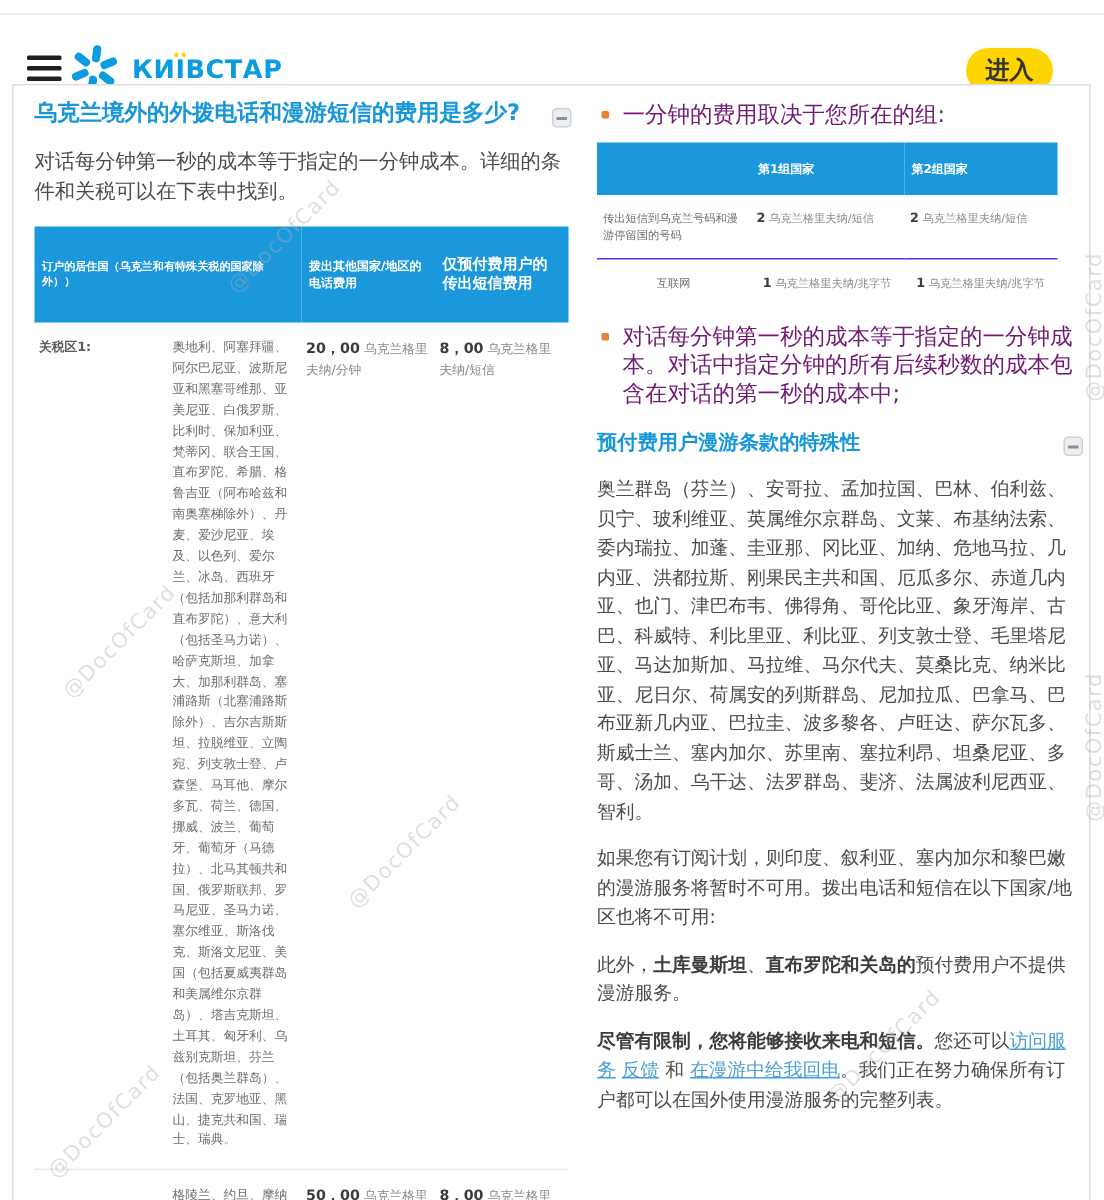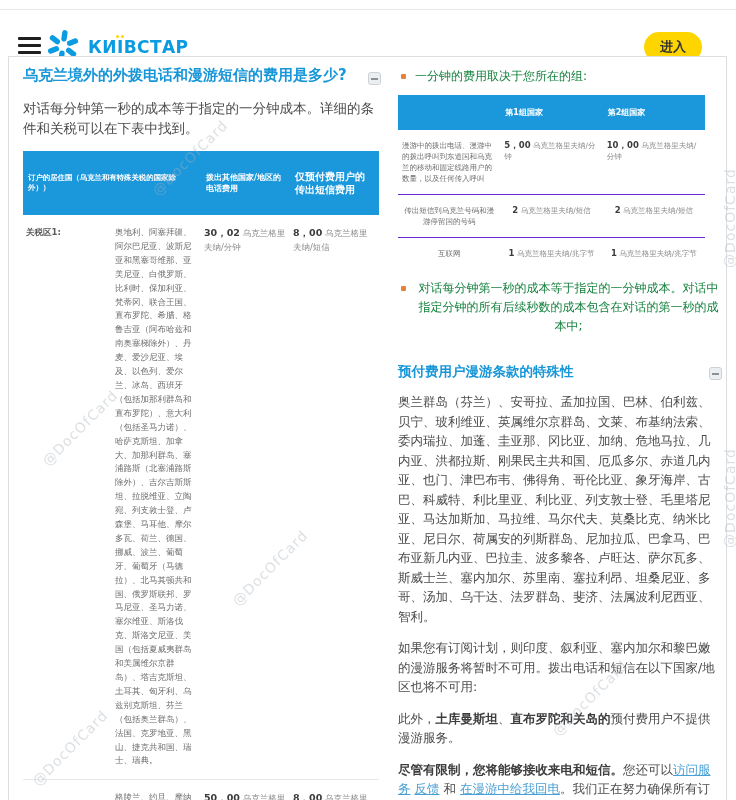--- a/index.html
+++ b/index.html
@@ -10,21 +10,21 @@
   
   .header { position:absolute; left:0; top:10px; width:736px; height:56px; background:#fff; }
   .burger { position:absolute; left:18px; top:27px; width:23px; height:17px; cursor:pointer; }
   .burger i { display:block; width:23px; height:3px; background:#1f1f1f; border-radius:1px; margin-bottom:4px; }
   .logo { position:absolute; left:46px; top:18px; display:flex; align-items:center; cursor:pointer; }
   .wordmark { font-size:17px; font-weight:bold; color:#0b9be0; letter-spacing:.4px; margin-left:8px; position:relative; }
   .wm-i { position:relative; }
   .wm-i .d1,.wm-i .d2 { position:absolute; width:3px; height:3px; border-radius:50%; background:#ffd500; top:-2px; }
   .wm-i .d1 { left:-1px; } .wm-i .d2 { left:4px; }
   .enter-btn { position:absolute; right:34px; top:22px; width:58px; height:30px; background:#ffd500;
-    border:none; border-radius:15px; font-size:13px; font-weight:bold; color:#333; cursor:pointer;
+    border:none; border-radius:15px; font-size:16px; font-weight:bold; color:#333; cursor:pointer;
     font-family:inherit; }
 
   
   .card { position:absolute; left:8px; top:56px; width:719px; height:760px;
     border:1px solid #dcdfe2; background:#fff; overflow:hidden; }
   .col-left  { position:absolute; left:14px;  top:8px;  width:358px; }
   .col-right { position:absolute; left:389px; top:10px; width:324px; }
 
   .acc-head { display:flex; justify-content:space-between; align-items:flex-end; }
   h2.blue { color:#1796d8; font-weight:bold; }
@@ -48,32 +48,32 @@
   .tbl-left tbody tr + tr td { border-top:1px solid #e9e9e9; }
   td.zone { width:24px; color:#5b5b5b; font-weight:bold; word-break:break-all; line-height:12px; }
   td.countries { width:166px; color:#6e6e6e; line-height:13.9px;margin-left:28px; }
   td.price-call { width:90px; }
   td.price-sms  { width:76px; }
   .num { font-weight:bold; color:#3c3c3c; font-size:9.5px; }
   .unit { color:#8a8a8a; }
   td.price-call,td.price-sms { line-height:13.5px; }
 
   
-  .bullet-item { display:flex; font-size:12px; line-height:19px; color:#15803d;text-align:center; }
+  .bullet-item { display:flex; font-size:15px; line-height:19px; color:#701a75; }
   .bullet { flex:none; width:5px; height:5px; border-radius:1px; background:#e8823a; margin:7px 9px 0 3px; }
   .tbl-right { margin-top:9px; width:307px; }
   .tbl-right th { background:#1b97db; color:#fff; text-align:left; vertical-align:middle; font-weight:bold;
     font-size:8px; padding:12px 5px; }
   .tbl-right td { vertical-align:top; padding:10px 4px; }
   .tbl-right tbody tr + tr td { border-top:1px solid #6d28d9;text-align:center; }
   .tbl-right td.desc { width:177px; font-size:7.5px; line-height:11px; color:#6e6e6e; }
   .tbl-right td.g { width:65px; font-size:7.5px; line-height:11px; }
   .tbl-right .num { font-size:8.5px; }
   .b2 { margin-top:10px; }
-  .col-right .acc-head { margin-top:26px; }
+  .col-right .acc-head { margin-top:14px; }
   .rp { margin-top:12px; font-size:12.5px; line-height:19.5px; color:#4b4b4b; }
   .rp b { color:#3d3d3d; }
   .rp a { color:#4aa0d5; text-decoration:underline; cursor:pointer; }
 
   
   .wmk { position:absolute; color:#a9b2ba; opacity:.4; font-size:14px; letter-spacing:1px;
     pointer-events:none; white-space:nowrap; }
   .r45 { transform:rotate(-45deg); }
   .r90 { transform:rotate(-90deg); }
 </style>
@@ -121,21 +121,21 @@
           <th class="h1" colspan="2">订户的居住国（乌克兰和有特殊关税的国家除外））</th>
           <th class="h2">拨出其他国家/地区的电话费用</th>
           <th class="h3">仅预付费用户的传出短信费用</th>
         </tr>
       </thead>
       <tbody>
 
           <tr>
             <td class="zone">关税区1:</td>
             <td class="countries">奥地利、阿塞拜疆、阿尔巴尼亚、波斯尼亚和黑塞哥维那、亚美尼亚、白俄罗斯、比利时、保加利亚、梵蒂冈、联合王国、直布罗陀、希腊、格鲁吉亚（阿布哈兹和南奥塞梯除外）、丹麦、爱沙尼亚、埃及、以色列、爱尔兰、冰岛、西班牙（包括加那利群岛和直布罗陀）、意大利（包括圣马力诺）、哈萨克斯坦、加拿大、加那利群岛、塞浦路斯（北塞浦路斯除外）、吉尔吉斯斯坦、拉脱维亚、立陶宛、列支敦士登、卢森堡、马耳他、摩尔多瓦、荷兰、德国、挪威、波兰、葡萄牙、葡萄牙（马德拉）、北马其顿共和国、俄罗斯联邦、罗马尼亚、圣马力诺、塞尔维亚、斯洛伐克、斯洛文尼亚、美国（包括夏威夷群岛和美属维尔京群岛）、塔吉克斯坦、土耳其、匈牙利、乌兹别克斯坦、芬兰（包括奥兰群岛）、法国、克罗地亚、黑山、捷克共和国、瑞士、瑞典。</td>
-            <td class="price-call"><span class="num">30，02</span> <span class="unit">乌克兰格里夫纳/分钟</span></td>
+            <td class="price-call"><span class="num">20，00</span> <span class="unit">乌克兰格里夫纳/分钟</span></td>
             <td class="price-sms"><span class="num">8，00</span> <span class="unit">乌克兰格里夫纳/短信</span></td>
           </tr>
 
           <tr>
             <td class="zone"></td>
             <td class="countries">格陵兰、约旦、摩纳哥、斯里兰卡、日本</td>
             <td class="price-call"><span class="num">50，00</span> <span class="unit">乌克兰格里夫纳/分钟</span></td>
             <td class="price-sms"><span class="num">8，00</span> <span class="unit">乌克兰格里夫纳/短信</span></td>
           </tr>
 
@@ -152,25 +152,20 @@
     <table class="tbl-right">
       <thead>
         <tr>
           <th></th>
           <th>第1组国家</th>
           <th>第2组国家</th>
         </tr>
       </thead>
       <tbody>
 
-          <tr>
-            <td class="desc">漫游中的拨出电话、漫游中的拨出呼叫到东道国和乌克兰的移动和固定线路用户的数量，以及任何传入呼叫</td>
-            <td class="g"><span class="num">5，00</span> <span class="unit">乌克兰格里夫纳/分钟</span></td>
-            <td class="g"><span class="num">10，00</span> <span class="unit">乌克兰格里夫纳/分钟</span></td>
-          </tr>
 
           <tr>
             <td class="desc">传出短信到乌克兰号码和漫游停留国的号码</td>
             <td class="g"><span class="num">2</span> <span class="unit">乌克兰格里夫纳/短信</span></td>
             <td class="g"><span class="num">2</span> <span class="unit">乌克兰格里夫纳/短信</span></td>
           </tr>
 
           <tr>
             <td class="desc">互联网</td>
             <td class="g"><span class="num">1</span> <span class="unit">乌克兰格里夫纳/兆字节</span></td>

